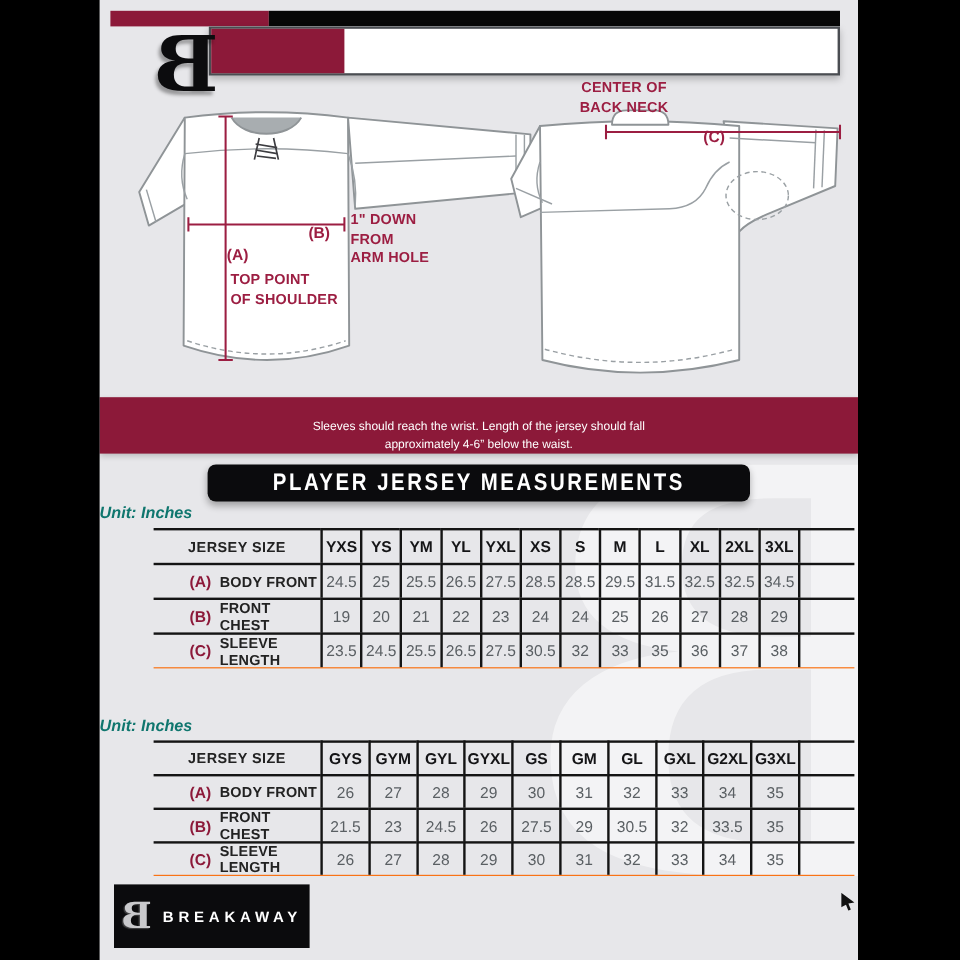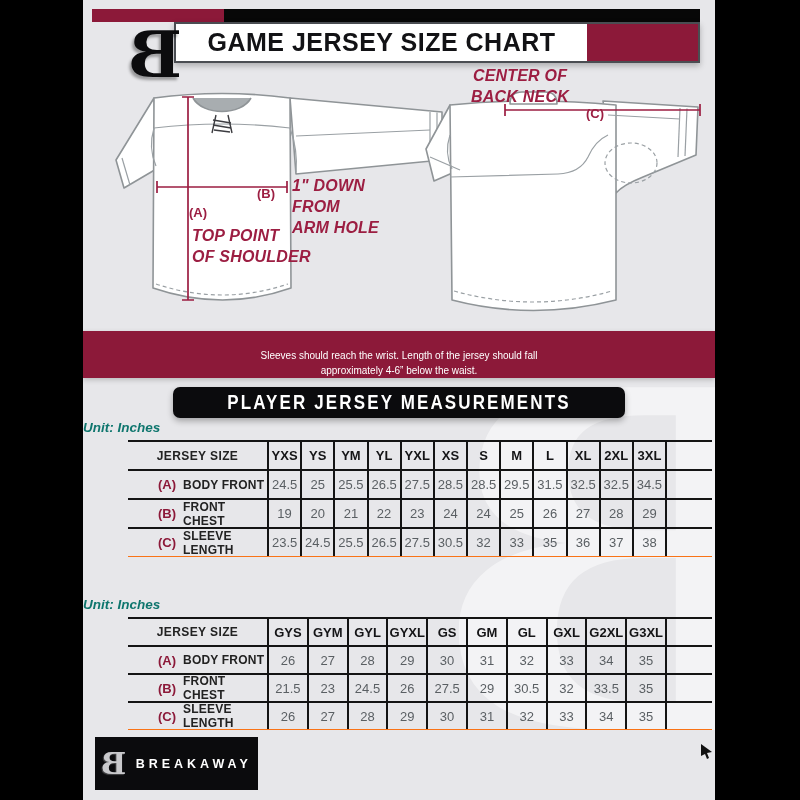--- a/index.html
+++ b/index.html
@@ -27,21 +27,21 @@
   #title-maroon{width:111px;background:#8c1939;}
 
   
   .logo-mark{position:relative;display:inline-block;}
   #header-logo{left:114px;top:20px;width:84px;height:80px;z-index:4;}
   #header-logo .logo-b{font-family:"DejaVu Serif", serif;font-weight:bold;font-size:64px;line-height:70px;
     color:#0c0c0e;display:inline-block;transform:scaleX(-1);text-shadow:2px 3px 3px rgba(0,0,0,.35);margin-left:14px;}
 
   
   .diag-label{color:#9c1e42;font-weight:bold;z-index:3;}
-  .diag-italic{font-style:italic;font-size:16px;line-height:1.3;letter-spacing:.2px;}
+  .diag-italic{font-size:12px;line-height:1.3;letter-spacing:.2px;}
   .diag-tag{font-size:13px;}
   #lbl-cbn{left:450px;top:66px;width:140px;text-align:center;}
   #lbl-a-tag{left:189px;top:205px;}
   #lbl-a-desc{left:192px;top:226px;}
   #lbl-b-tag{left:257px;top:186px;}
   #lbl-b-desc{left:292px;top:176px;}
   #lbl-c-tag{left:586px;top:106px;}
 
   
   #note-banner{left:83px;top:331px;width:632px;height:47px;background:#8c1939;color:#fff;
@@ -98,23 +98,20 @@
   <div id="watermark">B</div>
 
   
   <div id="border-left" class="side-border"></div>
   <div id="border-right" class="side-border"></div>
 
   
   <div id="accent-maroon" class="abs"></div>
   <div id="accent-black" class="abs"></div>
   <div id="title-banner" class="abs">
-    <div id="title-white">
-      <span id="page-title">GAME JERSEY SIZE CHART</span>
-    </div>
     <div id="title-maroon"></div>
   </div>
   <div id="header-logo" class="abs logo-mark">
     <span class="logo-b">B</span>
   </div>
 
   
   <svg class="jersey" style="left:100px;top:88px;" width="360" height="235" viewBox="0 0 360 235">
     <g fill="#ffffff" stroke="#8f9497" stroke-width="1.6" stroke-linejoin="round">
       <path d="M190,10 L342,24 L342,72 L196,86 Z"></path>

